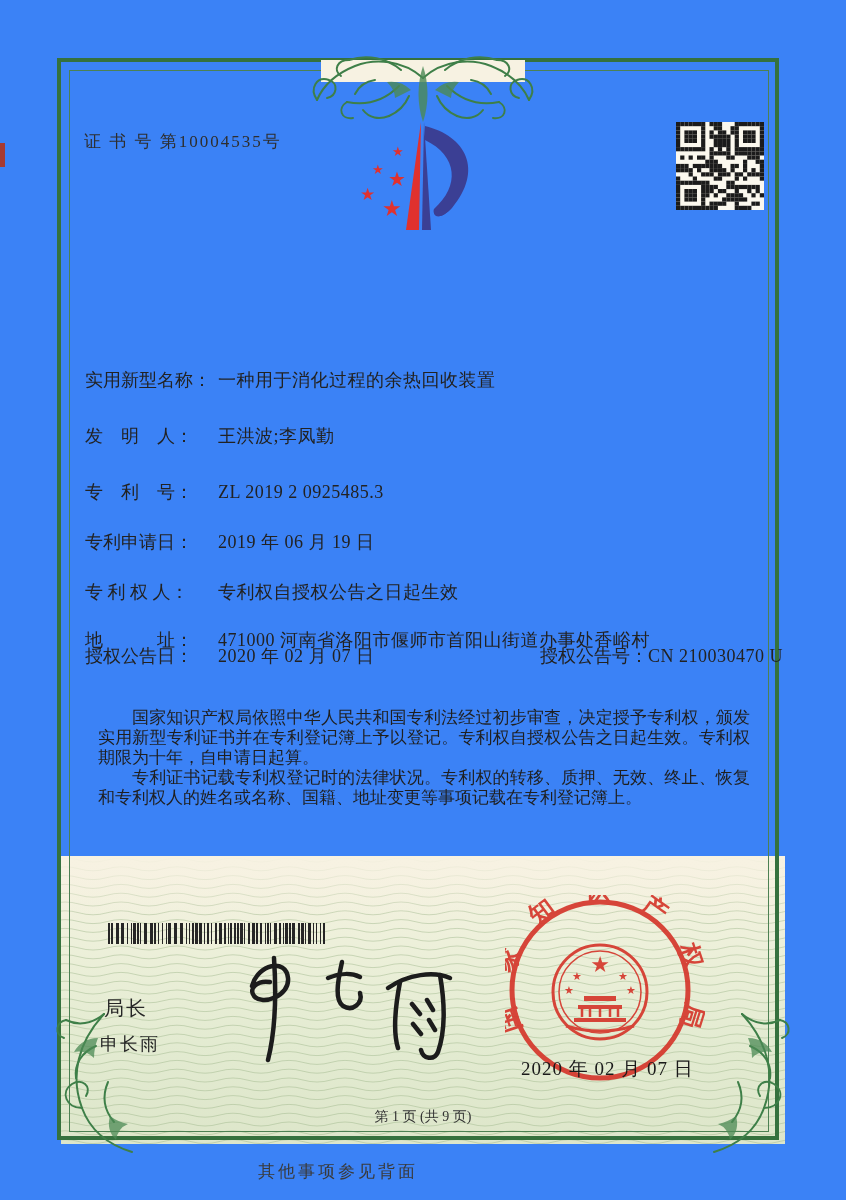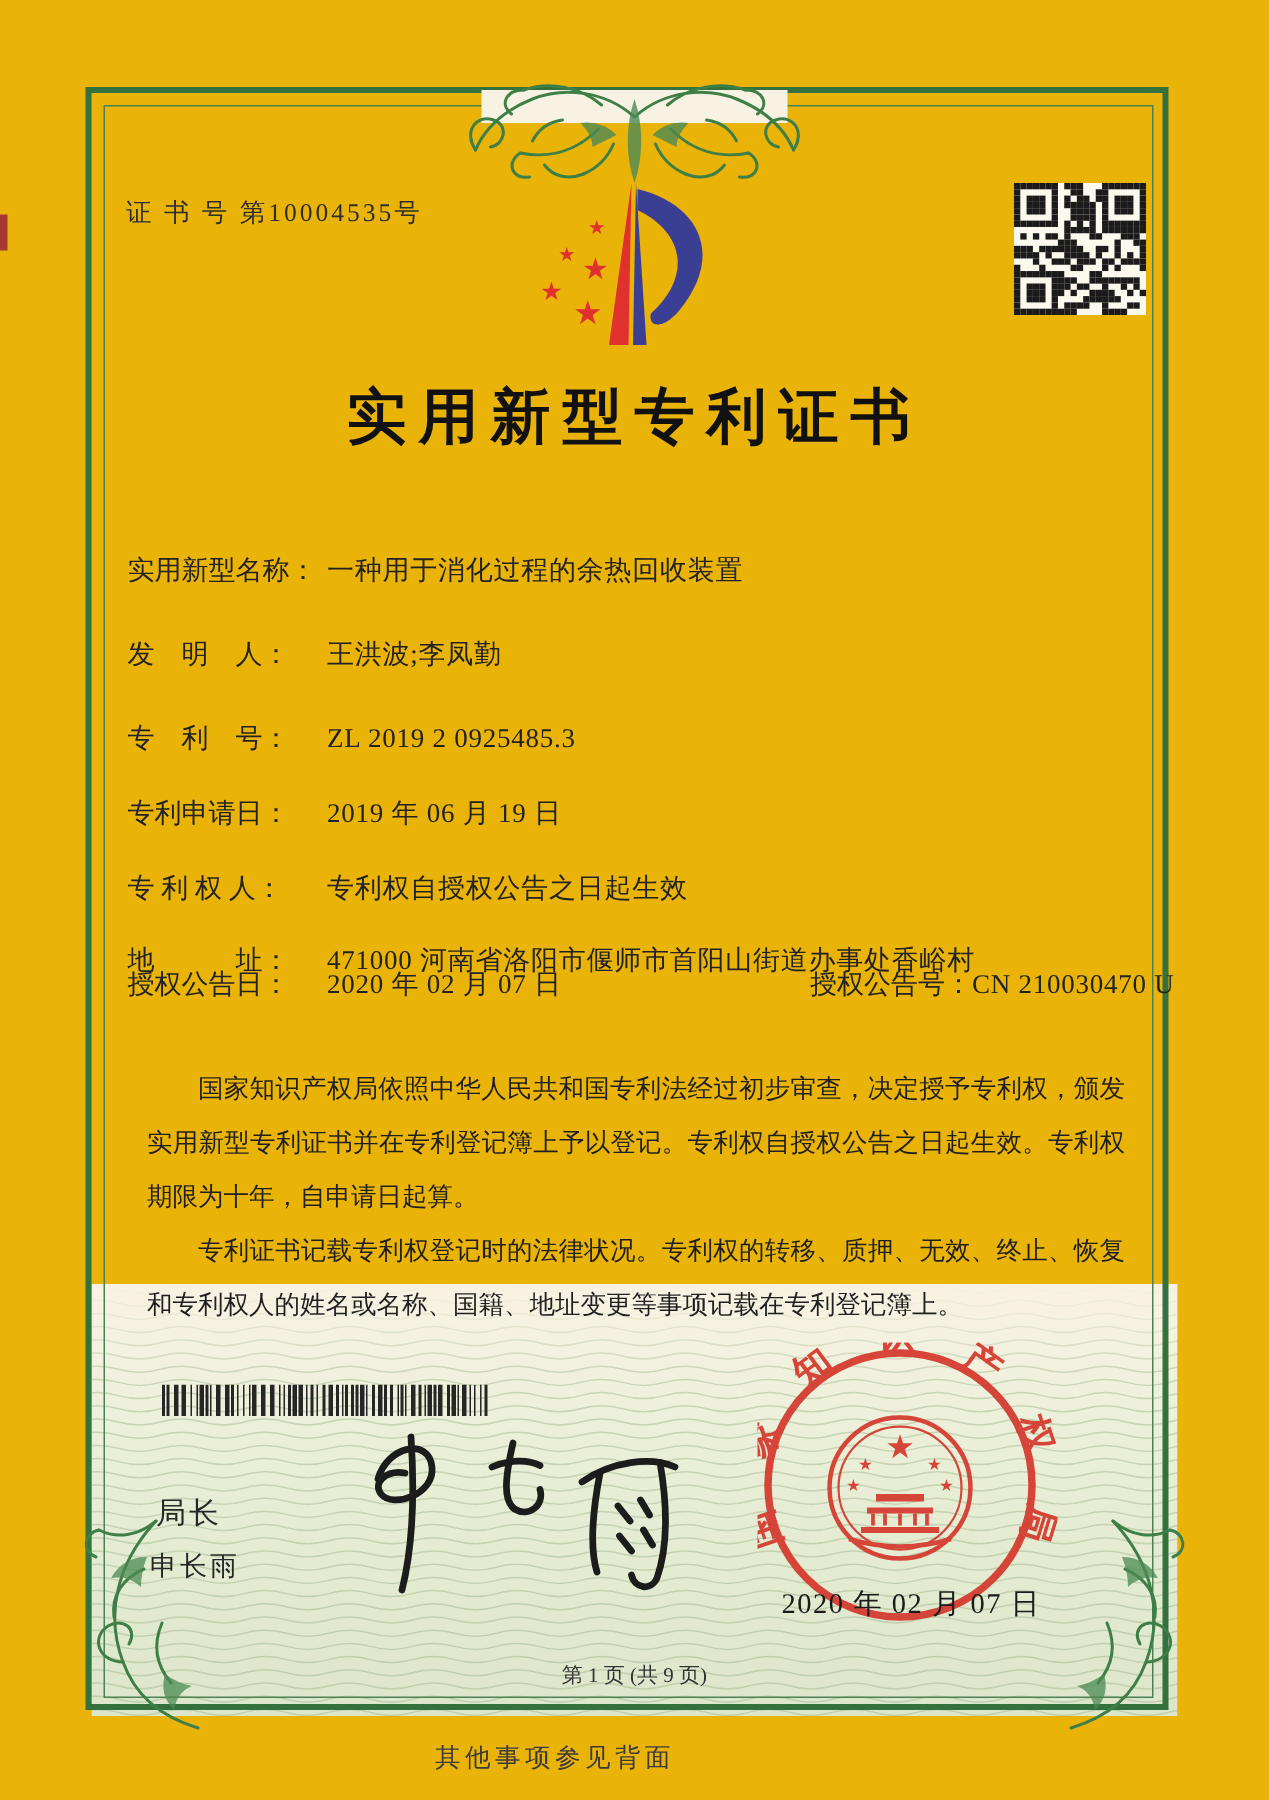--- a/index.html
+++ b/index.html
@@ -1,18 +1,18 @@
 <!DOCTYPE html>
 <html><head>
 <meta charset="utf-8">
 <style>
   html,body{margin:0;padding:0;background:#efe9d6;}
   #page{
     position:relative;width:846px;height:1200px;overflow:hidden;
-    background:#eab308;
+    background:#3b82f6;
     font-family:"Liberation Serif","DejaVu Serif",serif;
     color:#262626;
   }
   
   .frame-outer{
     position:absolute;left:57px;top:58px;width:722px;height:1082px;
     border:4px solid #35713e;box-sizing:border-box;
   }
   .frame-inner{
     position:absolute;left:69px;top:70px;width:700px;height:1062px;
@@ -23,28 +23,28 @@
   #title{
     left:0;top:250px;width:846px;text-align:center;
     font-size:40px;font-weight:bold;letter-spacing:8px;color:#111;
   }
   .row{position:absolute;left:85px;font-size:18px;white-space:nowrap;color:#222;}
   .row .lbl{display:inline-block;min-width:133px;}
   .row .val{letter-spacing:0.5px;}
   #grant-no{position:absolute;left:455px;top:0;}
   #body-text{
     position:absolute;left:98px;top:708px;width:652px;
-    font-size:17px;line-height:36px;text-align:justify;color:#1f1f1f;
+    font-size:17px;line-height:20px;text-align:justify;color:#1f1f1f;
   }
   #body-text p{margin:0;text-indent:2em;}
   #director-title{left:104px;top:995px;font-size:20px;letter-spacing:2px;}
   #director-name{left:100px;top:1032px;font-size:18px;letter-spacing:2px;}
   #seal-date{left:521px;top:1056px;font-size:19px;letter-spacing:1px;color:#1a1a1a;}
   #page-indicator{left:0;top:1108px;width:846px;text-align:center;font-size:14px;color:#333;}
-  #back-note{left:0;top:1160px;width:676px;text-align:center;font-size:17px;letter-spacing:3px;color:#3a3a3a;padding-left:32px;}
+  #back-note{left:0;top:1160px;width:676px;text-align:center;font-size:17px;letter-spacing:3px;color:#3a3a3a;}
   #red-edge-mark{left:0;top:143px;width:5px;height:24px;background:#a63a32;}
   svg{display:block;}
 </style>
 </head>
 <body>
 
 <div id="page">
 
   <svg id="wave-band" class="abs" style="left:61px;top:856px;" width="724" height="288" viewBox="0 0 724 288">
     <defs>
@@ -417,21 +417,20 @@
       <rect x="25.1" y="83.8" width="4.2" height="4.2" fill="#1b1b1b"></rect>
       <rect x="29.3" y="83.8" width="4.2" height="4.2" fill="#1b1b1b"></rect>
       <rect x="33.5" y="83.8" width="4.2" height="4.2" fill="#1b1b1b"></rect>
       <rect x="37.7" y="83.8" width="4.2" height="4.2" fill="#1b1b1b"></rect>
       <rect x="58.7" y="83.8" width="4.2" height="4.2" fill="#1b1b1b"></rect>
       <rect x="62.9" y="83.8" width="4.2" height="4.2" fill="#1b1b1b"></rect>
       <rect x="67.0" y="83.8" width="4.2" height="4.2" fill="#1b1b1b"></rect>
       <rect x="71.2" y="83.8" width="4.2" height="4.2" fill="#1b1b1b"></rect>
     </svg>
 
-  <div class="abs" id="title">实用新型专利证书</div>
 
   <div class="row" style="top:424px">
     <span class="lbl">发　明　人：</span><span class="val">王洪波;李凤勤</span>
   </div>
   <div class="row" style="top:368px">
     <span class="lbl">实用新型名称：</span><span class="val">一种用于消化过程的余热回收装置</span>
   </div>
   <div class="row" style="top:480px">
     <span class="lbl">专　利　号：</span><span class="val">ZL 2019 2 0925485.3</span>
   </div>

